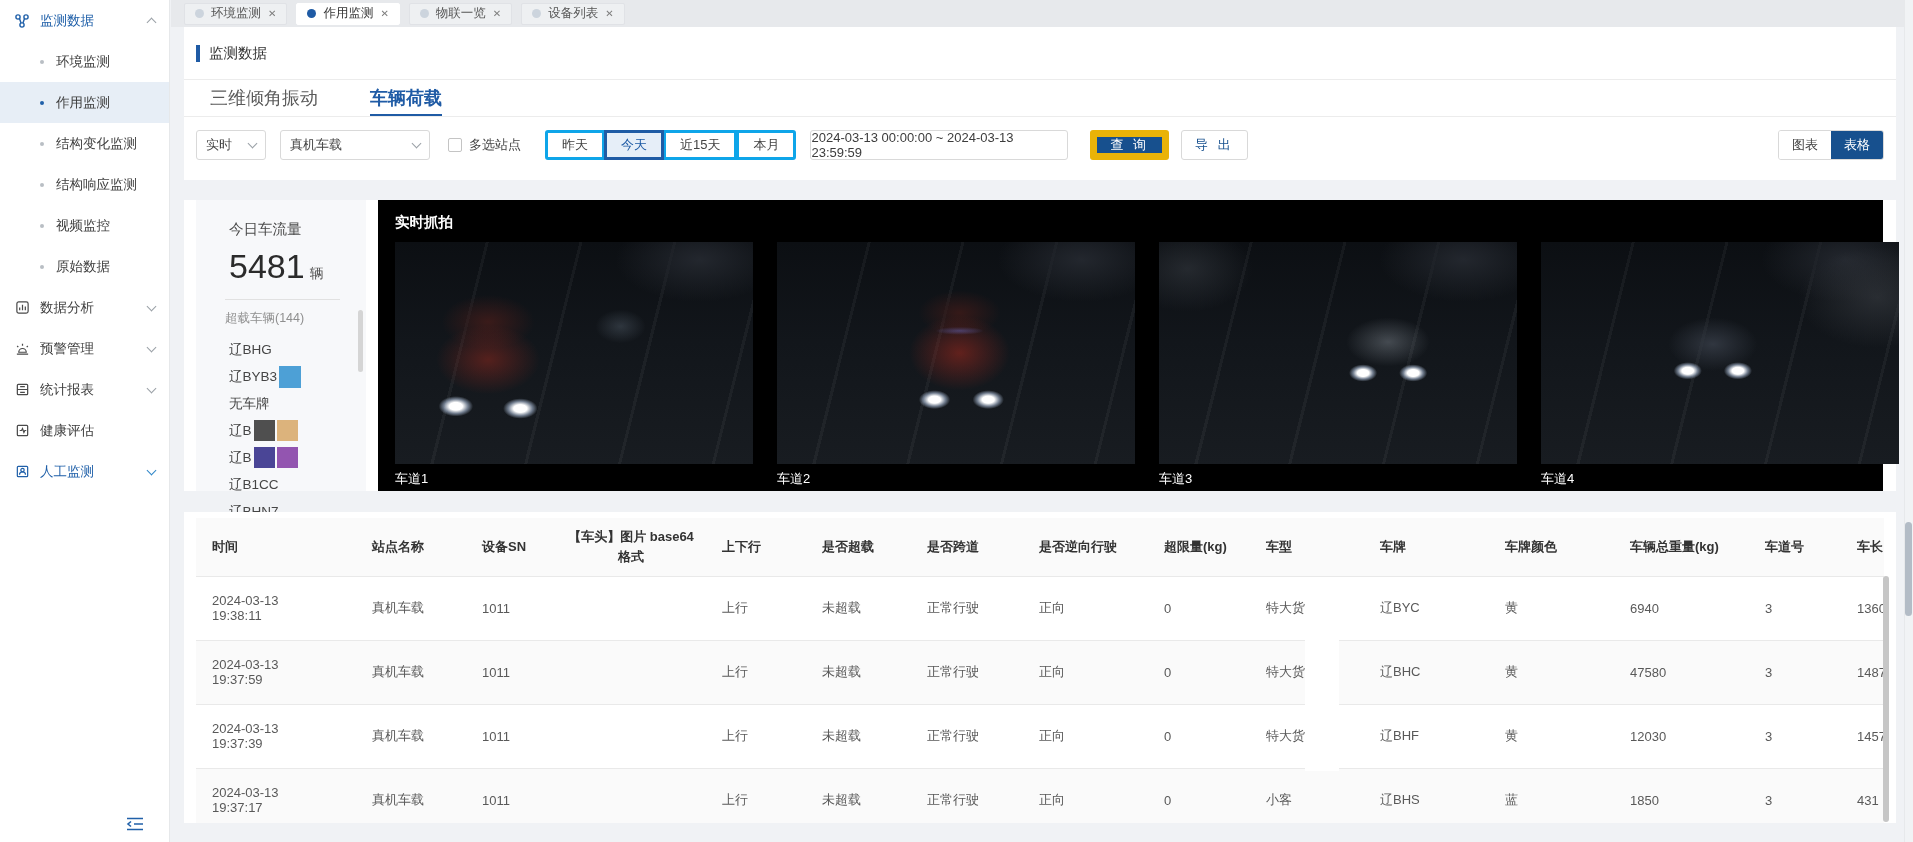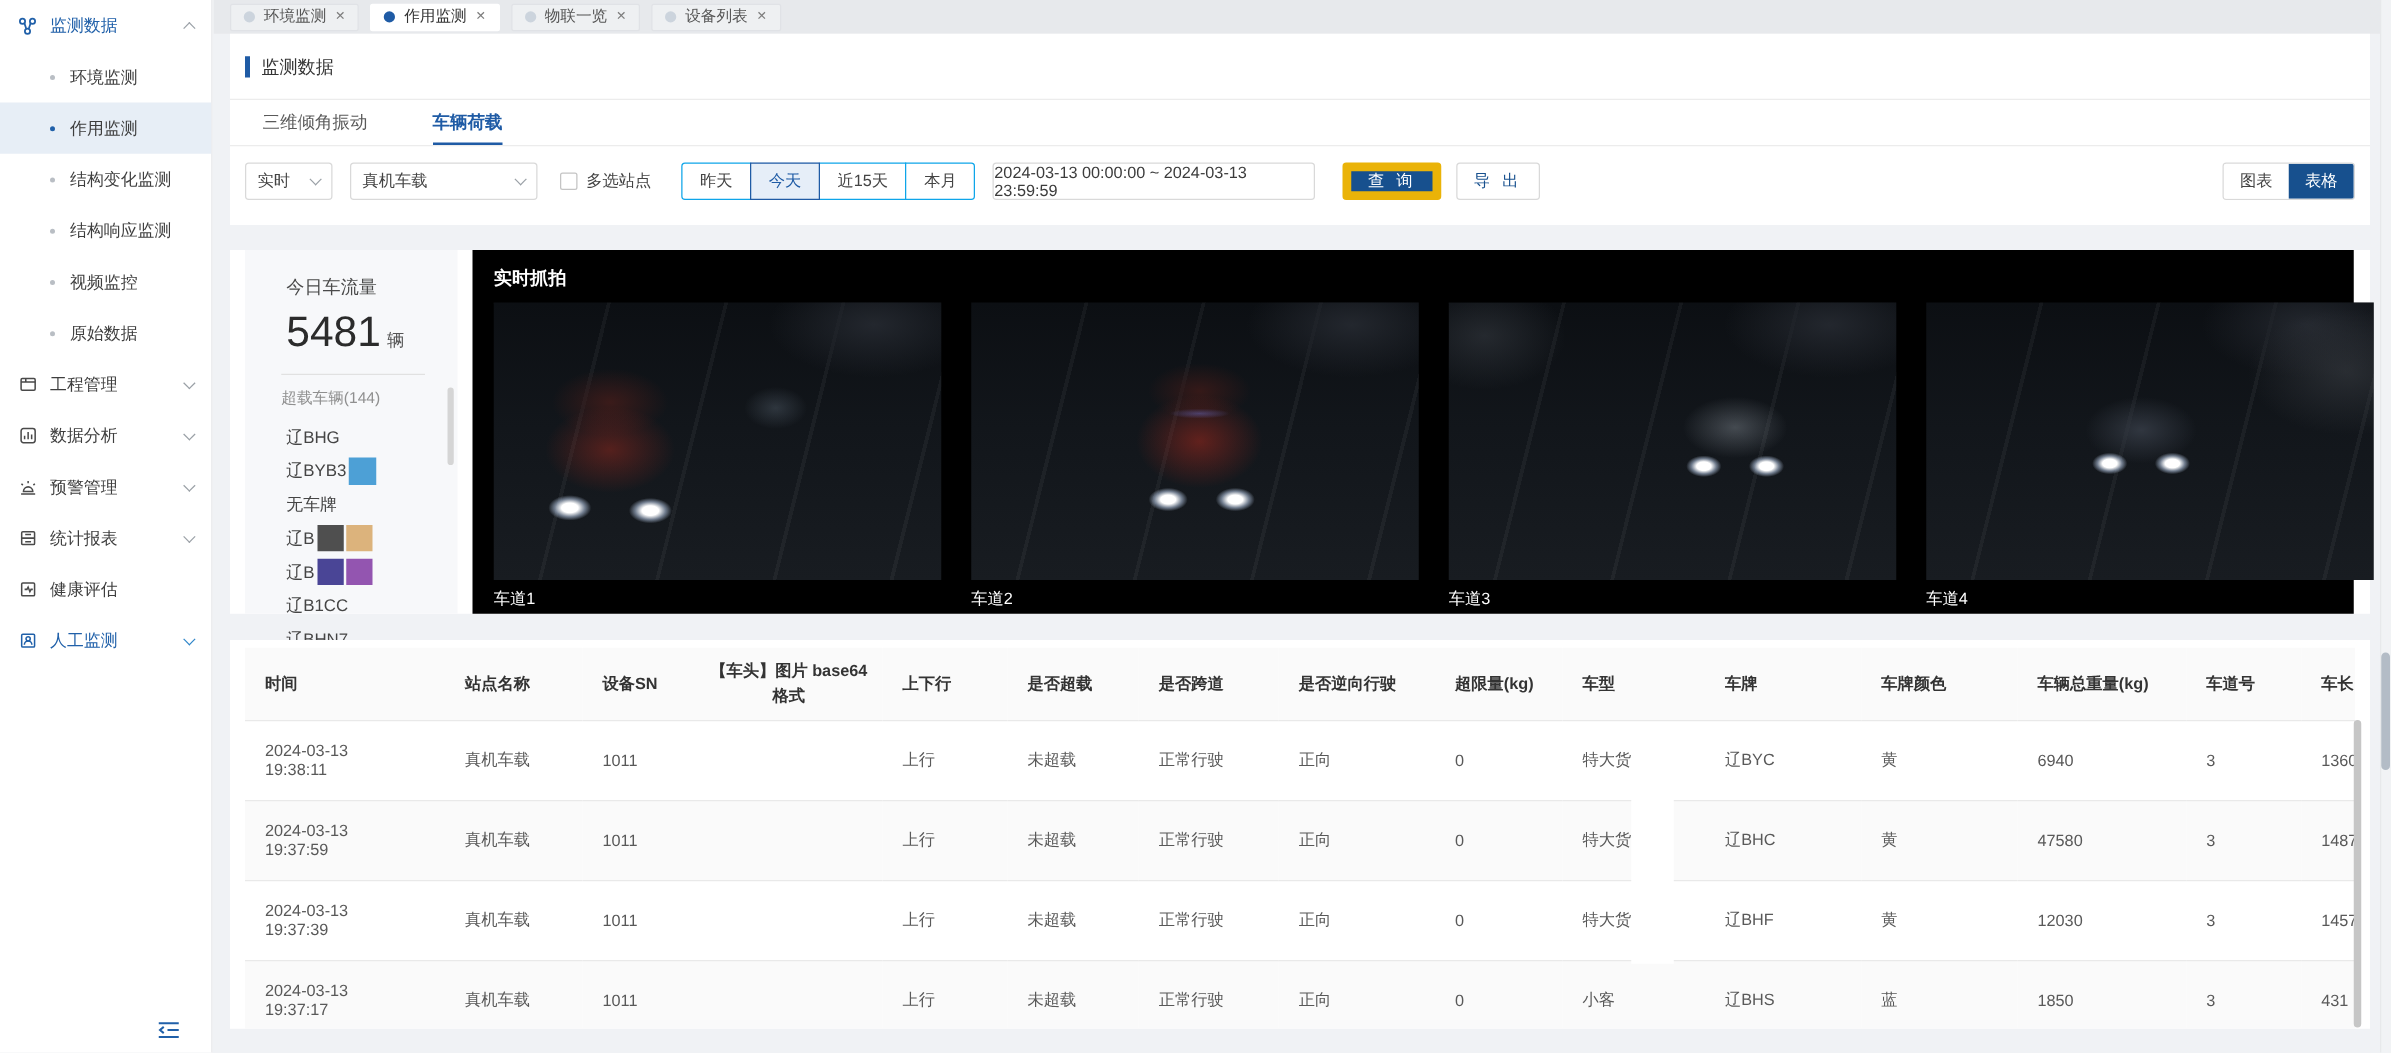--- a/index.html
+++ b/index.html
@@ -30,32 +30,32 @@
   .wtab.active .dot{background:#1f5ba5;}
   .wtab .close{font-size:10px;color:#7d7d7d;line-height:1;}
 
   
   .card{position:absolute;background:#fff;}
   #card1{left:184px;top:27px;width:1712px;height:153px;}
   .c1-head{height:53px;display:flex;align-items:center;padding-left:12px;border-bottom:1px solid #ececec;}
   .blue-bar{width:4px;height:17px;background:#1f5ba5;margin-right:9px;}
   .sec-title{font-size:14.5px;color:#333;}
   .subtabs{height:37px;border-bottom:1px solid #ececec;display:flex;align-items:stretch;padding-left:26px;gap:52px;}
-  .subtab{display:flex;align-items:center;font-size:14px;color:#5a5a5a;cursor:pointer;}
+  .subtab{display:flex;align-items:center;font-size:18px;color:#5a5a5a;cursor:pointer;}
   .subtab.active{color:#1f5ba5;font-weight:bold;box-shadow:inset 0 -2px 0 #1f5ba5;}
   .filter-row{height:30px;margin:13px 12px 0;display:flex;align-items:center;}
   .ctrl{height:30px;border:1px solid #d9d9d9;border-radius:3px;background:#fff;display:flex;align-items:center;font-size:13px;color:#444;}
   .sel{justify-content:space-between;padding:0 9px;cursor:pointer;}
   .sel .caret{margin-left:8px;}
   #mode-select{width:70px;margin-right:14px;}
   #station-select{width:150px;margin-right:18px;}
   .chk-wrap{display:flex;align-items:center;gap:7px;margin-right:24px;cursor:pointer;color:#444;}
   .chk{width:14px;height:14px;border:1px solid #c4c4c4;border-radius:2px;background:#fff;}
   .btn-group{display:flex;margin-right:14px;}
-  .qbtn{height:30px;padding:0 14px;border:1px solid #0ea5e9;background:#fff;display:flex;align-items:center;font-size:13px;color:#444;cursor:pointer;margin-left:-1px;}
+  .qbtn{height:30px;padding:0 14px;border:3px solid #0ea5e9;background:#fff;display:flex;align-items:center;font-size:13px;color:#444;cursor:pointer;margin-left:-1px;}
   .qbtn:first-child{border-radius:3px 0 0 3px;margin-left:0;}
   .qbtn:last-child{border-radius:0 3px 3px 0;}
   .qbtn.active{background:#e6eef8;border-color:#1f5ba5;color:#1f5ba5;position:relative;z-index:1;}
   #date-range{width:258px;justify-content:center;margin-right:22px;color:#3c3c3c;}
   .btn{height:30px;padding:0 13px;border-radius:3px;display:flex;align-items:center;font-size:13px;cursor:pointer;letter-spacing:3px;}
   .btn.solid{background:#17508e;color:#fff;border:7px solid #eab308;margin-right:12px;}
   .btn.ghost{background:#fff;color:#17508e;border:1px solid #d9d9d9;}
   .view-toggle{margin-left:auto;display:flex;border:1px solid #d9d9d9;border-radius:3px;overflow:hidden;}
   .vbtn{height:28px;padding:0 13px;display:flex;align-items:center;font-size:13px;color:#444;background:#fff;cursor:pointer;}
   .vbtn.active{background:#17508e;color:#fff;}
@@ -159,30 +159,20 @@
     </div>
   <div class="sub-item">
       <span class="dot"></span>
       <span>视频监控</span>
     </div>
   <div class="sub-item">
       <span class="dot"></span>
       <span>原始数据</span>
     </div>
 
-  <div class="side-item">
-    <span class="s-ico">
-        <svg width="15" height="15" viewBox="0 0 16 16" fill="none" stroke="#4a4a4a" stroke-width="1.3">
-          <rect x="2" y="3" width="12" height="10" rx="1"></rect>
-          <path d="M2 6 h12 M6 3 v3"></path>
-        </svg>
-      </span>
-    <span class="s-label">工程管理</span>
-    <span class="caret down"></span>
-  </div>
   <div class="side-item">
     <span class="s-ico">
         <svg width="15" height="15" viewBox="0 0 16 16" fill="none" stroke="#4a4a4a" stroke-width="1.3">
           <rect x="2" y="2" width="12" height="12" rx="2"></rect>
           <path d="M5 11 V8 M8 11 V5 M11 11 V7"></path>
         </svg>
       </span>
     <span class="s-label">数据分析</span>
     <span class="caret down"></span>
   </div>

